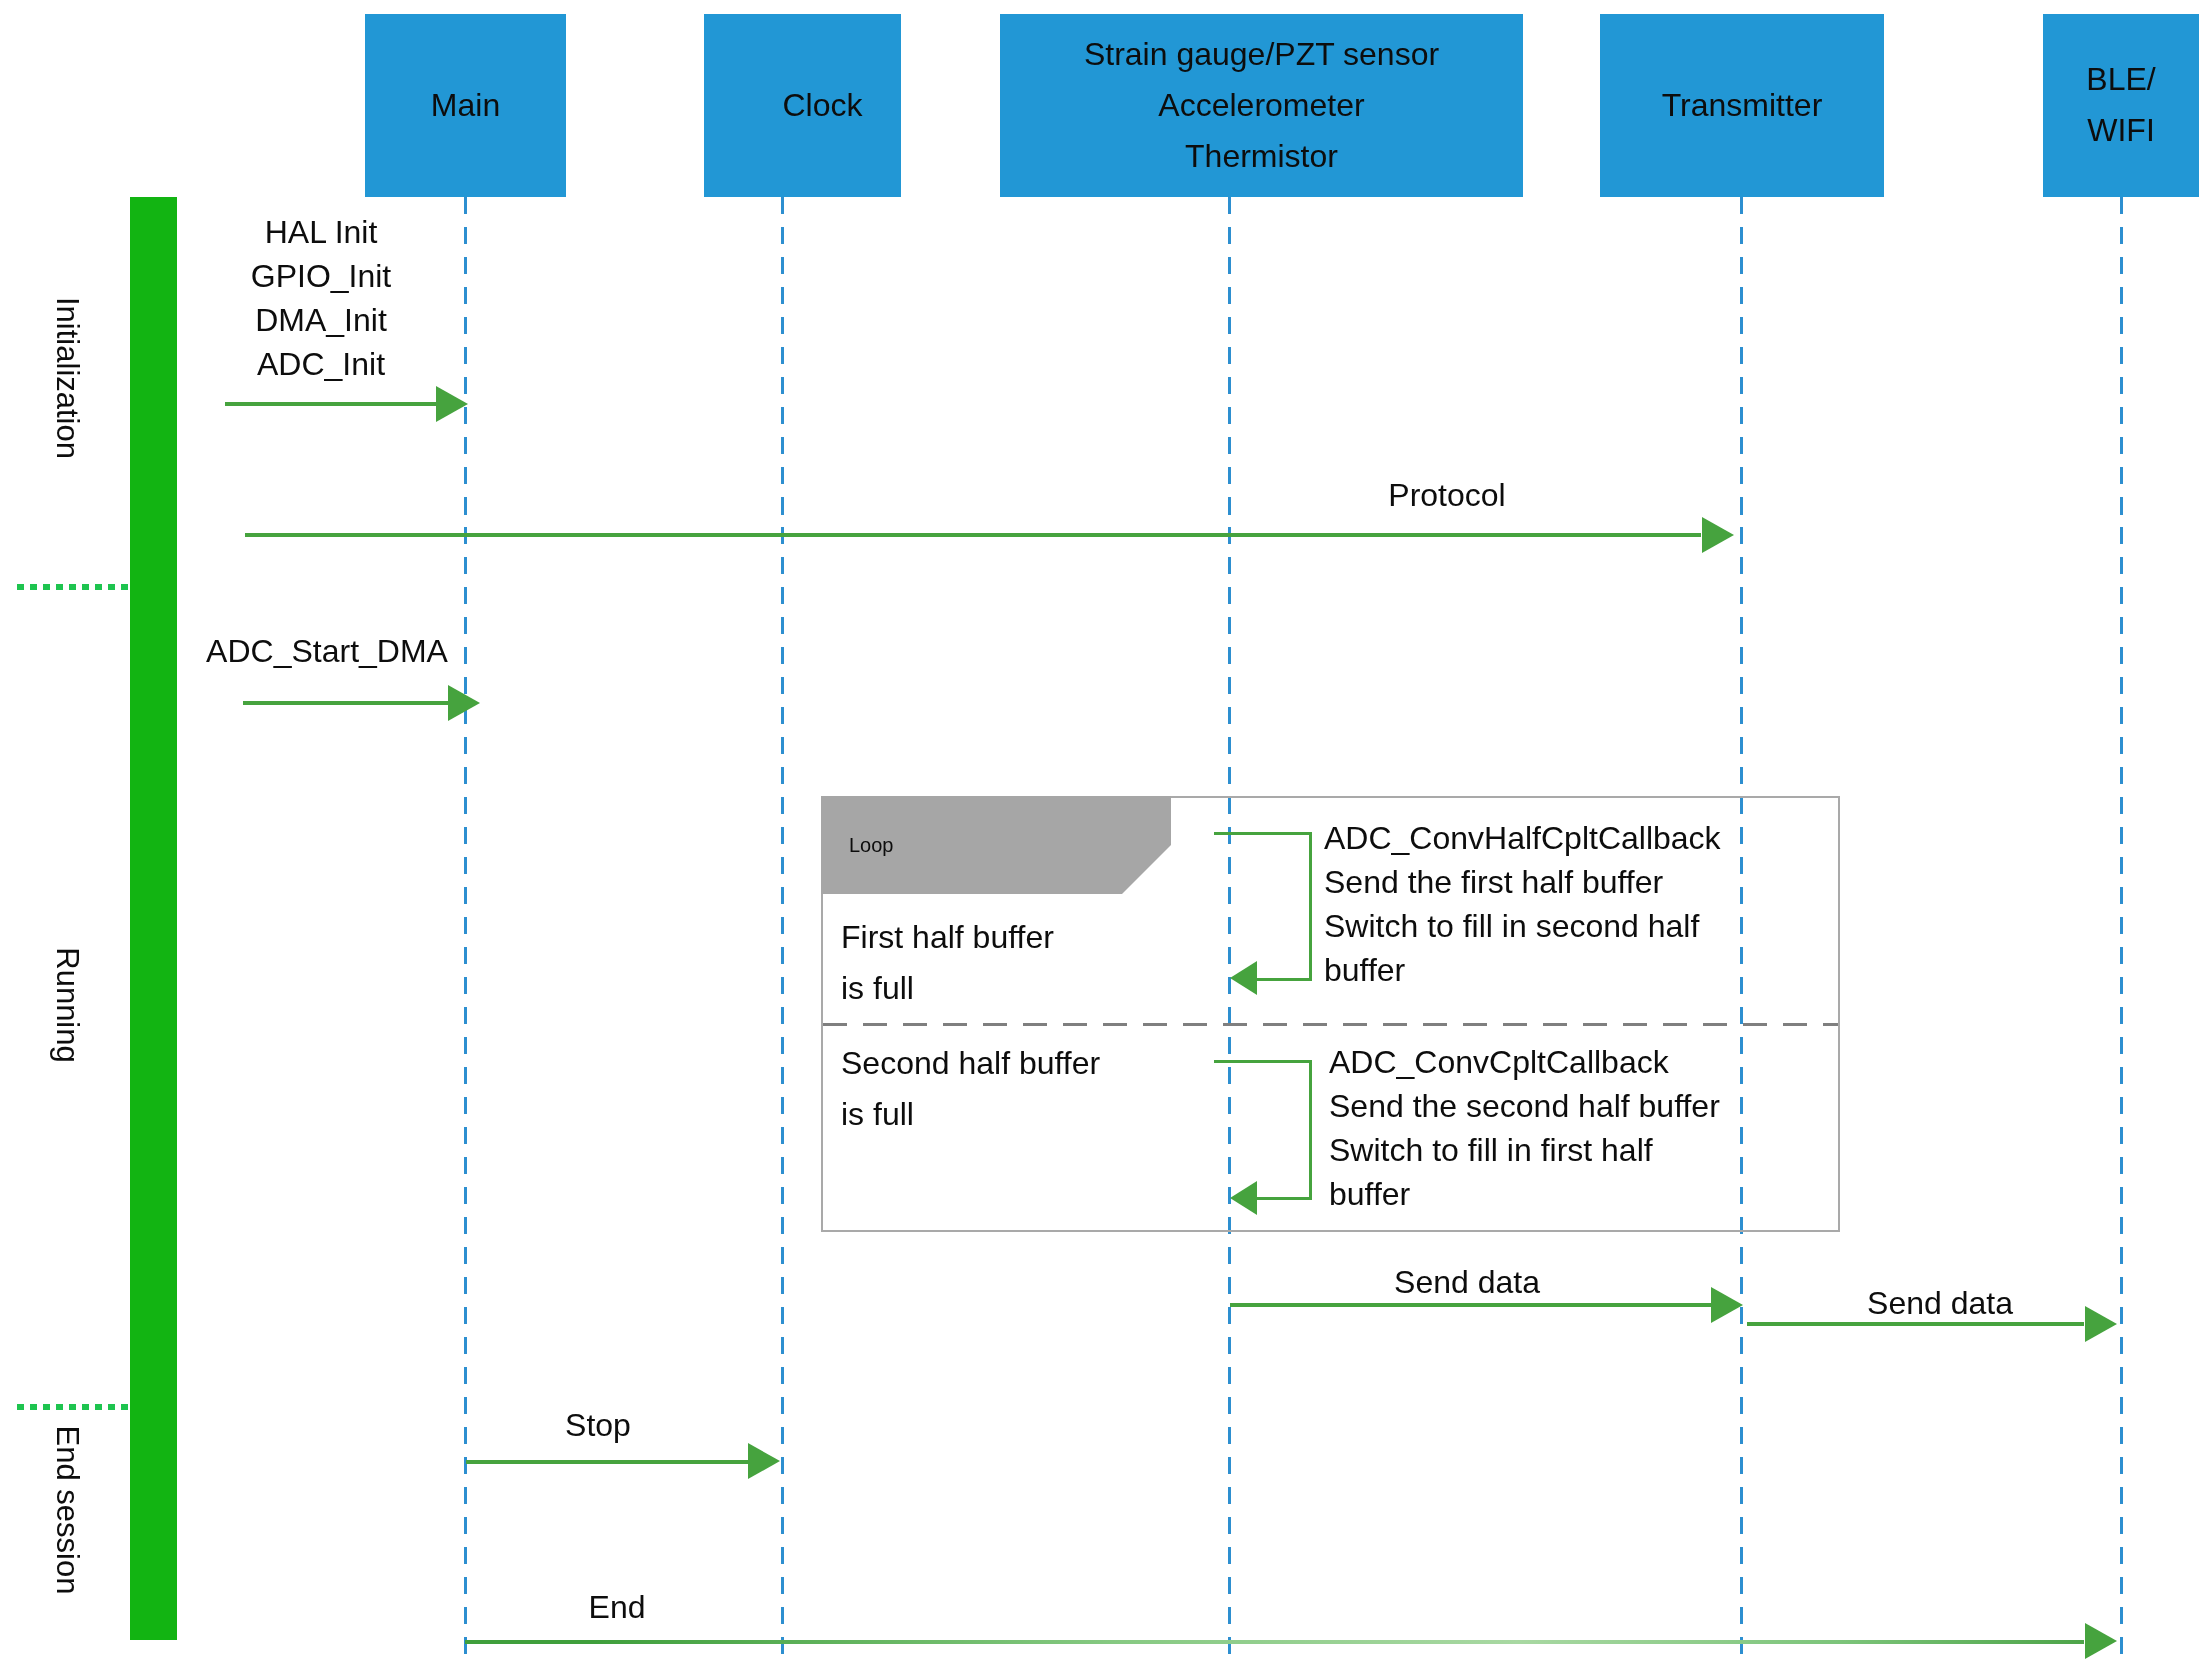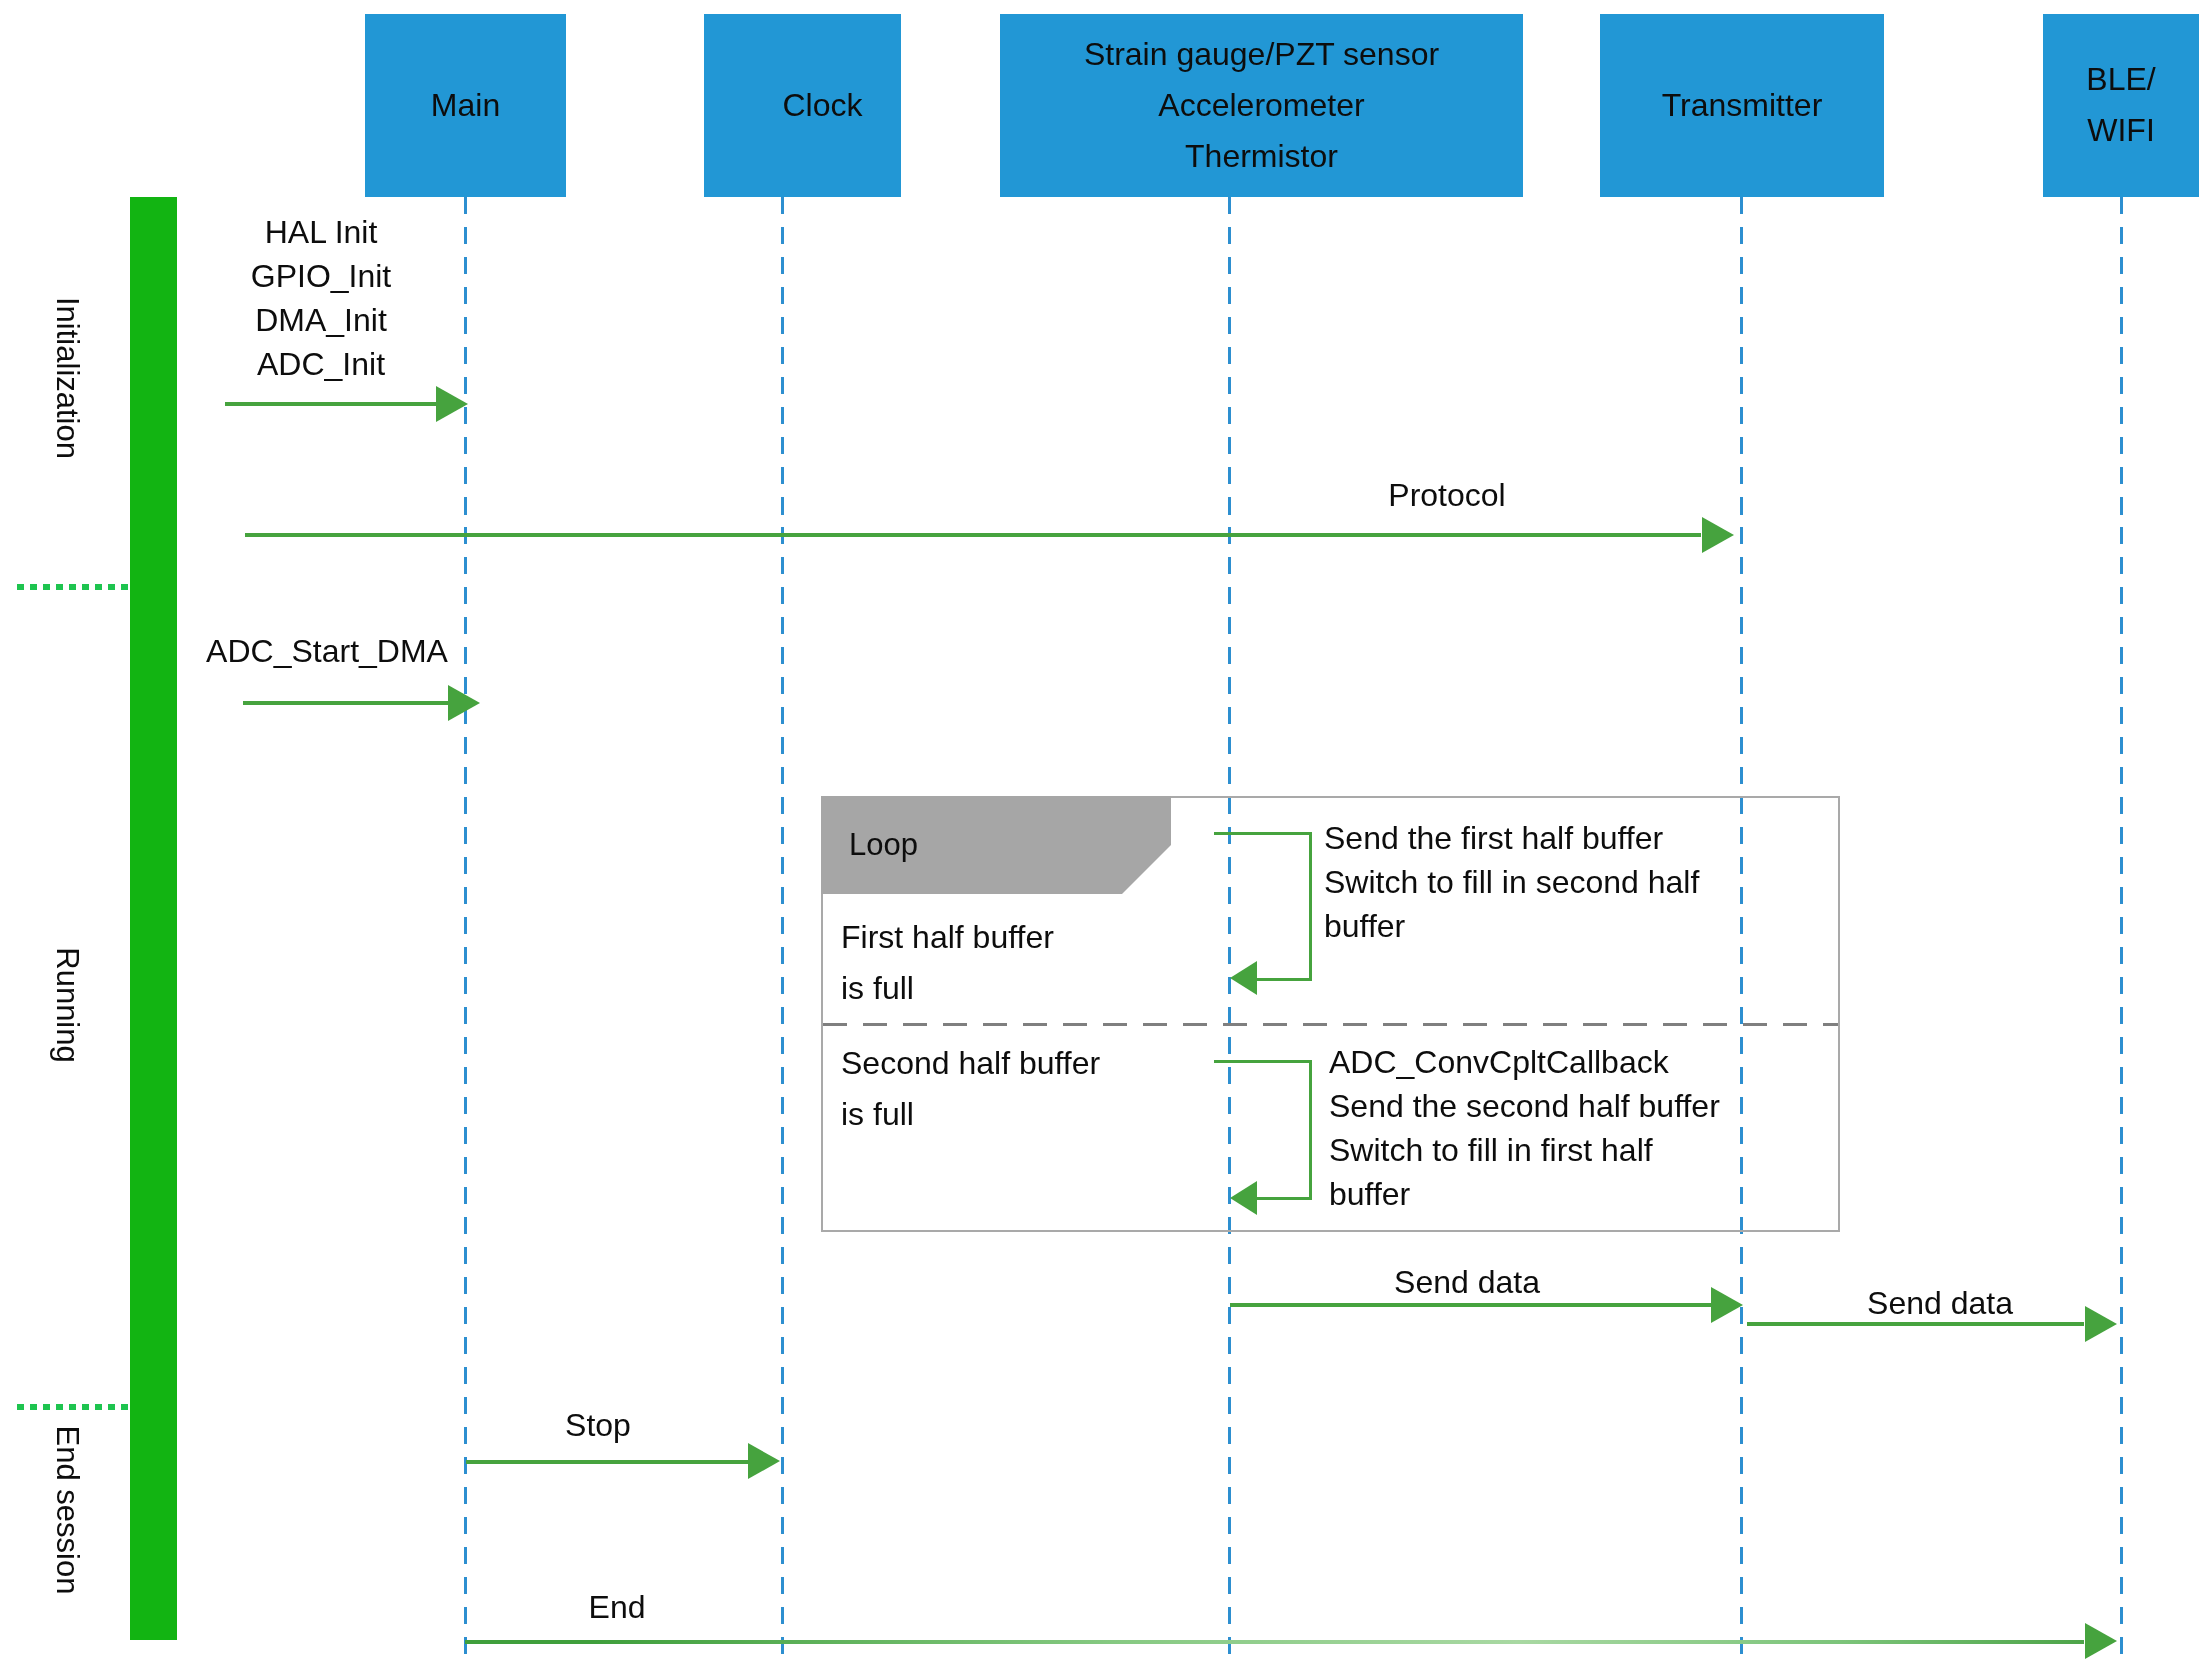--- a/index.html
+++ b/index.html
@@ -33,21 +33,21 @@
   .ahead-r{position:absolute; width:0; height:0;
     border-left:32px solid var(--arrow_green); border-top:18px solid transparent; border-bottom:18px solid transparent;}
   .ahead-l{position:absolute; width:0; height:0;
     border-right:27px solid var(--arrow_green); border-top:17.5px solid transparent; border-bottom:17.5px solid transparent;}
   .sline-h{position:absolute; height:3.4px; background:var(--arrow_green);}
   .sline-v{position:absolute; width:3.4px; background:var(--arrow_green);}
   
   .loopbox{position:absolute; left:821px; top:796px; width:1019px; height:436px; border:2px solid #a9a9a9; box-sizing:border-box;}
   .looptag{position:absolute; left:-2px; top:-2px; width:350px; height:98px; background:var(--loop_gray);
     clip-path:polygon(0 0,100% 0,100% 50%,86% 100%,0 100%);
-    display:flex; align-items:center; padding-left:28px; box-sizing:border-box; font-size:31px;}
+    display:flex; align-items:center; padding-left:28px; box-sizing:border-box; font-size:20px;}
   .loopdiv{position:absolute; left:0; top:225px; width:100%; height:3.4px;
     background:repeating-linear-gradient(90deg,#7f7f7f 0 24px,transparent 24px 40px);}
 </style>
 </head>
 <body>
 
 <div class="canvas">
 
   <div class="lifeline" style="left:464px;"></div>
   <div class="lifeline" style="left:781px;"></div>
@@ -103,20 +103,21 @@
     <div class="looptag">
       <span>Loop</span>
     </div>
     <div class="loopdiv"></div>
   </div>
   <div class="tblock" style="left:841px;top:912px;line-height:51px;">
     <div>First half buffer</div>
     <div>is full</div>
   </div>
   <div class="tblock" style="left:1324px;top:816px;">
+    <div>ADC_ConvHalfCpltCallback</div>
     <div>Send the first half buffer</div>
     <div>Switch to fill in second half</div>
     <div>buffer</div>
   </div>
 
   <div class="sline-h" style="left:1214px;top:832px;width:98px;"></div>
   <div class="sline-v" style="left:1309px;top:832px;height:148px;"></div>
   <div class="sline-h" style="left:1257px;top:978px;width:55px;"></div>
   <div class="ahead-l" style="left:1230px;top:961px;"></div>
 

